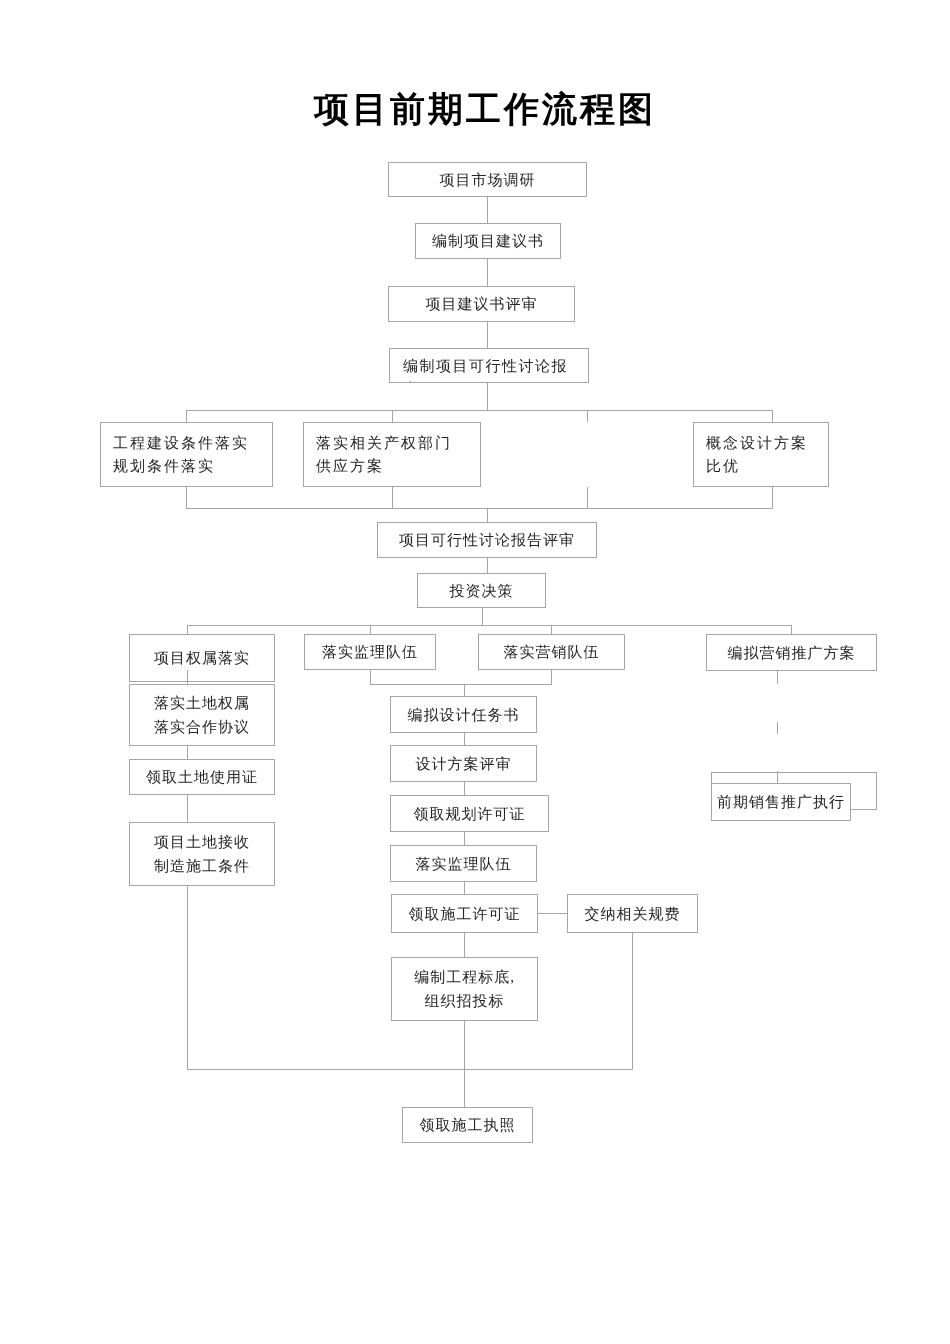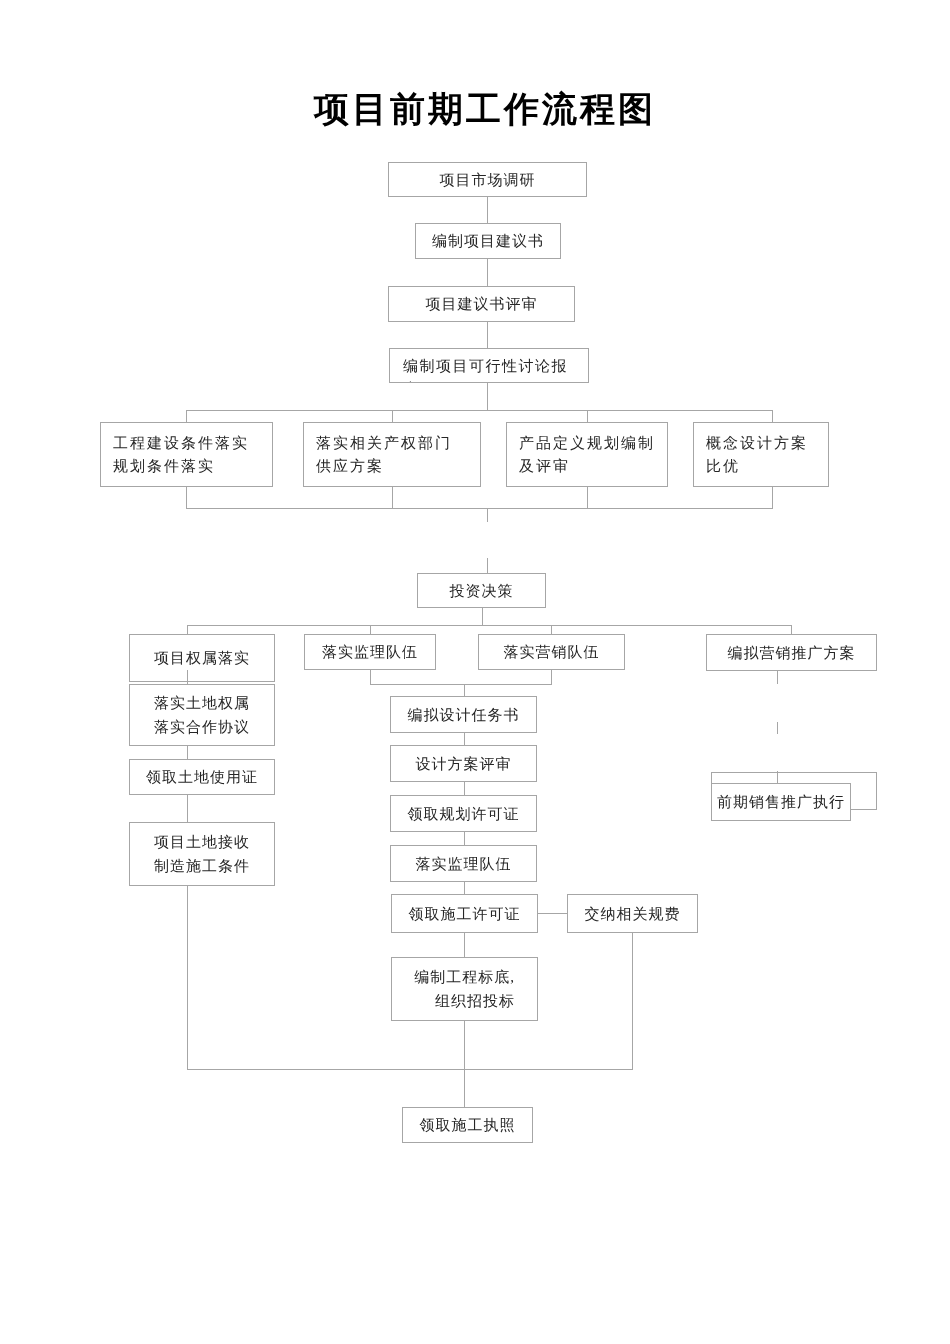--- a/index.html
+++ b/index.html
@@ -26,21 +26,21 @@
   }
   .box{
     position:absolute;
     border:1px solid var(--border);
     background:#fff;
     box-sizing:border-box;
     font-size:15px;
     letter-spacing:1px;
     white-space:pre-line;
     display:flex;align-items:center;justify-content:center;
-    text-align:right;
+    text-align:center;
     line-height:20px;
   }
   .box.ml{ 
     display:block;
     text-align:left;
     padding:9px 6px 0 12px;
     line-height:23px;
     letter-spacing:2px;
   }
   .box.mc{ 
@@ -68,40 +68,39 @@
 
   <div class="box" style="left:388px;top:162px;width:199px;height:35px">项目市场调研</div>
   <div class="box" style="left:415px;top:223px;width:146px;height:36px">编制项目建议书</div>
   <div class="box" style="left:388px;top:286px;width:187px;height:36px">项目建议书评审</div>
   <div class="box clip" style="left:389px;top:348px;width:200px;height:35px">编制项目可行性讨论报告</div>
 
   <div class="box ml" style="left:100px;top:422px;width:173px;height:65px">工程建设条件落实
 规划条件落实</div>
   <div class="box ml" style="left:303px;top:422px;width:178px;height:65px">落实相关产权部门
 供应方案</div>
-  <div class="box ml" style="left:506px;top:422px;width:162px;height:65px">产品定义规划编制
-及评审</div>
   <div class="box ml" style="left:693px;top:422px;width:136px;height:65px">概念设计方案比优</div>
 
+  <div class="box" style="left:377px;top:522px;width:220px;height:36px">项目可行性讨论报告评审</div>
   <div class="box" style="left:417px;top:573px;width:129px;height:35px">投资决策</div>
 
   <div class="box" style="left:129px;top:634px;width:146px;height:48px">项目权属落实</div>
   <div class="box" style="left:304px;top:634px;width:132px;height:36px">落实监理队伍</div>
   <div class="box" style="left:478px;top:634px;width:147px;height:36px">落实营销队伍</div>
   <div class="box" style="left:706px;top:634px;width:171px;height:37px">编拟营销推广方案</div>
 
   <div class="box" style="left:129px;top:759px;width:146px;height:36px">领取土地使用证</div>
   <div class="box mc" style="left:129px;top:684px;width:146px;height:62px">落实土地权属
 落实合作协议</div>
   <div class="box mc" style="left:129px;top:822px;width:146px;height:64px">项目土地接收
 制造施工条件</div>
 
   <div class="box" style="left:390px;top:696px;width:147px;height:37px">编拟设计任务书</div>
   <div class="box" style="left:390px;top:745px;width:147px;height:37px">设计方案评审</div>
-  <div class="box" style="left:390px;top:795px;width:147px;height:37px">领取规划许可证</div>
+  <div class="box" style="left:390px;top:795px;width:159px;height:37px">领取规划许可证</div>
   <div class="box" style="left:390px;top:845px;width:147px;height:37px">落实监理队伍</div>
   <div class="box" style="left:391px;top:894px;width:147px;height:39px">领取施工许可证</div>
   <div class="box" style="left:567px;top:894px;width:131px;height:39px">交纳相关规费</div>
   <div class="box mc" style="left:391px;top:957px;width:147px;height:64px">编制工程标底,
 组织招投标</div>
 
   <div class="box" style="left:711px;top:772px;width:166px;height:38px">销楼处包装设计</div>
   <div class="box" style="left:711px;top:783px;width:140px;height:38px">前期销售推广执行</div>
 
   <div class="box" style="left:402px;top:1107px;width:131px;height:36px">领取施工执照</div>

